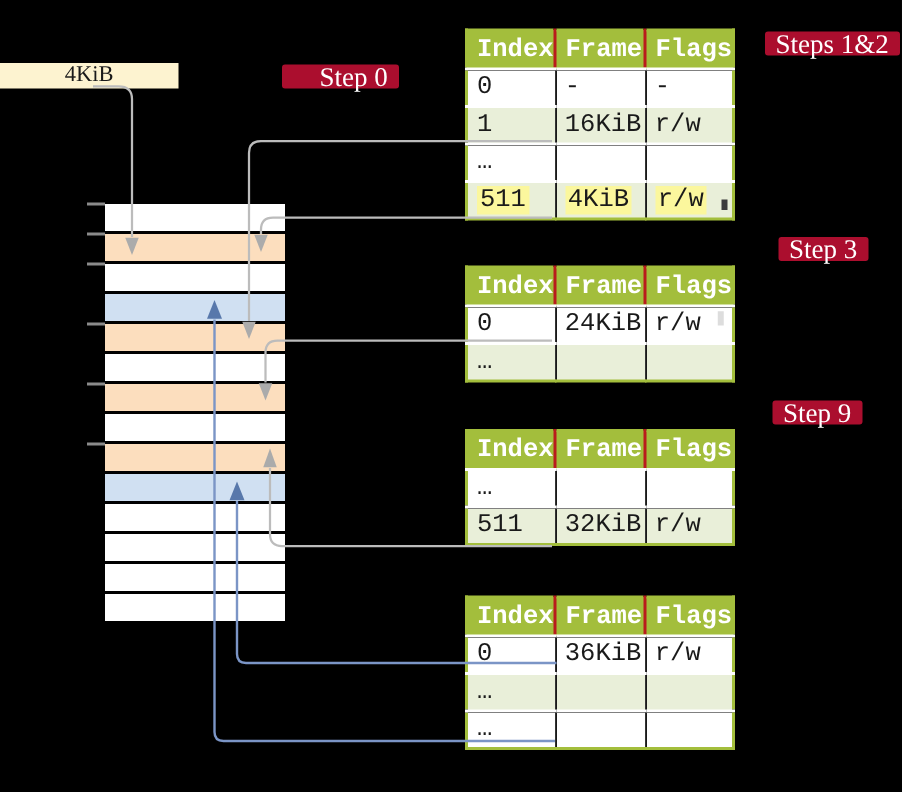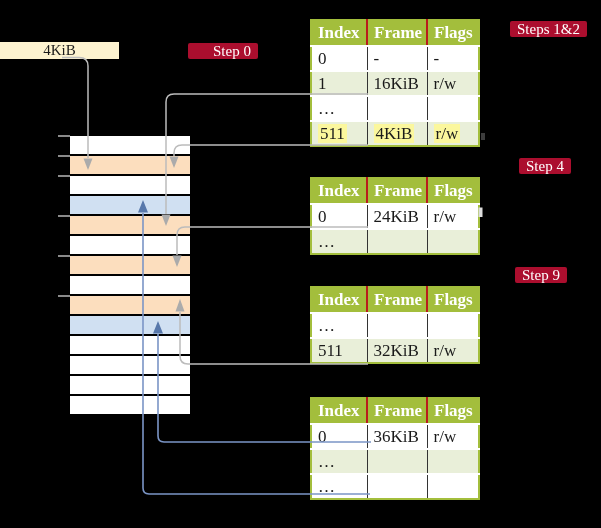--- a/index.html
+++ b/index.html
@@ -34,41 +34,41 @@
   .label-box{
     position:absolute;left:0;top:42px;width:119px;height:17px;
     background:var(--label-box);
     color:var(--text-dark);
     font-size:15px;line-height:17px;text-align:center;
   }
   
   .badge{
     position:absolute;height:16px;line-height:16px;
     background:var(--step-badge);color:#fff;
-    font-size:15px;padding:0 7px;border-radius:2px;
+    font-size:18px;padding:0 7px;border-radius:2px;
     white-space:nowrap;z-index:3;
   }
   .badge-0{left:188px;top:43px;padding-left:25px;}
   .badge-1{left:510px;top:21px;}
   .badge-2{left:519px;top:158px;}
   .badge-3{left:515px;top:267px;}
   
   .memory{
     position:absolute;left:70px;top:136px;width:120px;z-index:1;
   }
   .mem-row{height:20px;box-sizing:border-box;border-bottom:2px solid #000;}
   .mem-row.free{background:var(--memory-free);}
   .mem-row.page-table{background:var(--memory-page-table);}
   .mem-row.mapped-page{background:var(--memory-mapped-page);}
   .tick{
     position:absolute;left:58px;width:12px;height:2px;
     background:var(--tick);z-index:1;
   }
   
-  .ptable{position:absolute;left:310px;z-index:2;}
+  .ptable{position:absolute;left:310px;z-index:2;font-family:Liberation Mono, monospace;}
   .pt-0{top:19px;}
   .pt-1{top:177px;}
   .pt-2{top:286px;}
   .pt-3{top:397px;}
   .ptable table{
     border-collapse:collapse;table-layout:fixed;
     border:2px solid var(--table-border);
     font-size:17px;color:var(--text-dark);
   }
   .ptable th{
@@ -102,21 +102,21 @@
 <body>
 
 <div class="stage">
 
   <div class="label-box">
     <span>4KiB</span>
   </div>
 
   <div class="badge badge-0">Step 0</div>
   <div class="badge badge-1">Steps 1&amp;2</div>
-  <div class="badge badge-2">Step 4</div>
+  <div class="badge badge-2">Step 3</div>
   <div class="badge badge-3">Step 9</div>
 
   <div class="memory">
       <div class="mem-row free"></div>
       <div class="mem-row page-table"></div>
       <div class="mem-row free"></div>
       <div class="mem-row mapped-page"></div>
       <div class="mem-row page-table"></div>
       <div class="mem-row free"></div>
       <div class="mem-row page-table"></div>

